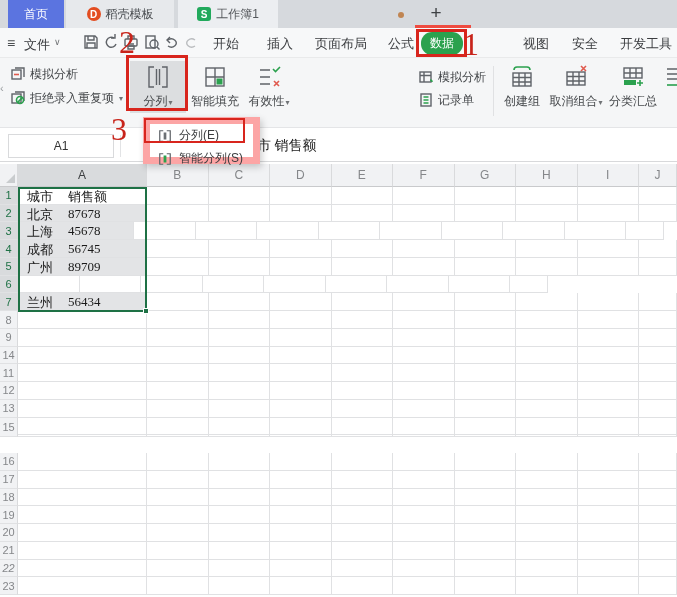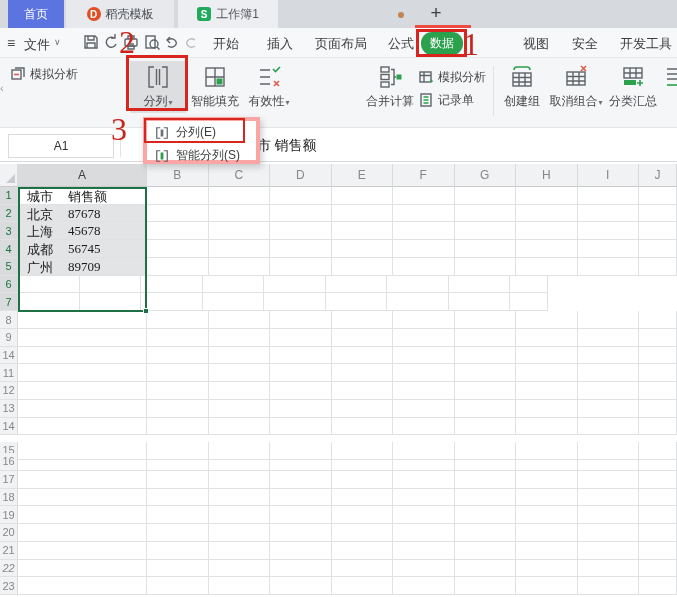--- a/index.html
+++ b/index.html
@@ -59,21 +59,21 @@
   .rowhead.sel { background:#d9dbdd; color:#1e7145; }
   .cell { border-right:1px solid #e0e1e3; border-bottom:1px solid #e0e1e3; position:relative; font-family:"Liberation Serif", serif; font-size:13px; color:#1a1a1a; overflow:visible; }
   .cell.seldata { background:#e3e4e6; }
   .cell.active { background:#ffffff; }
   .cell .city { position:absolute; left:9px; top:1px; }
   .cell .val { position:absolute; left:50px; top:1px; }
   #sel-border { position:absolute; left:18px; top:23px; width:129px; height:125px; border:2px solid #1e7145; pointer-events:none; }
   #fill-handle { position:absolute; left:143px; top:144px; width:6px; height:6px; background:#1e7145; border:1px solid #fff; pointer-events:none; }
 
   
-  #dropdown-menu { position:absolute; left:143px; top:117px; width:117px; height:47px; background:#fff; border:4px solid #fca5a5; box-shadow:2px 3px 7px rgba(0,0,0,0.2); z-index:50; }
+  #dropdown-menu { position:absolute; left:143px; top:117px; width:117px; height:47px; background:#fff; border:7px solid #fca5a5; box-shadow:2px 3px 7px rgba(0,0,0,0.2); z-index:50; }
   .menu-item { height:23px; display:flex; align-items:center; gap:7px; padding-left:8px; font-size:12px; color:#3a3c3e; }
   .menu-item svg { width:14px; height:14px; }
 
   
   .red-box { position:absolute; border:3px solid #d8251d; z-index:60; pointer-events:none; }
   #ann-box-data { left:416px; top:29px; width:51px; height:28px; }
   #ann-box-split { left:126px; top:55px; width:62px; height:56px; }
   #ann-box-menu { left:144px; top:118px; width:101px; height:25px; border-width:2.5px; }
   .red-digit { position:absolute; font-family:"Liberation Serif", serif; font-size:32px; color:#c8241b; z-index:61; line-height:1; pointer-events:none; }
   #ann-digit-1 { left:463px; top:28px; }
@@ -166,20 +166,30 @@
     <span id="ribbon-collapse">‹</span>
 
     <div class="rb-small" style="left:10px; top:7px">
       <svg class="ico16" viewBox="0 0 16 16">
           <rect class="st" x="2" y="4" width="9" height="9"></rect>
           <path class="st" d="M5 2 h9 v9"></path>
           <path class="rd" d="M4 8.5 h5"></path>
         </svg>
       <span>模拟分析</span>
     </div>
+    <div class="rb-small" style="left:10px; top:31px">
+      <svg class="ico16" viewBox="0 0 16 16">
+          <rect class="st" x="2" y="4" width="9" height="9"></rect>
+          <path class="st" d="M5 2 h9 v9"></path>
+          <circle class="gr" cx="10" cy="10" r="3.5"></circle>
+          <path class="gr" d="M7.6 12.4 l4.8-4.8"></path>
+        </svg>
+      <span>拒绝录入重复项</span>
+      <span class="caret">▾</span>
+    </div>
 
     <div id="btn-split-col" class="rb-big" style="left:130px; width:56px">
       <svg class="bigicon" viewBox="0 0 26 26">
         <path class="st" d="M9 3 H4 V23 H9"></path>
           <path class="st" d="M17 3 H22 V23 H17"></path>
         <path class="st" d="M11.5 5 V21 M14.5 5 V21"></path>
       </svg>
       <span class="biglabel"><span>分列</span><span class="caret">▾</span></span>
     </div>
 
@@ -195,30 +205,20 @@
     <div class="rb-big" style="left:243px; width:52px">
       <svg class="bigicon" viewBox="0 0 26 26">
           <path class="st" d="M4 6 h10 M4 13 h10 M4 20 h10"></path>
           <path class="gr" d="M17 5 l2.5 2.5 L24 3"></path>
           <path class="rd" d="M18 17 l5 5 M23 17 l-5 5"></path>
         </svg>
       <span class="biglabel"><span>有效性</span><span class="caret">▾</span></span>
     </div>
 
 
-    <div class="rb-big" style="left:364px; width:52px">
-      <svg class="bigicon" viewBox="0 0 26 26">
-          <rect class="st" x="4" y="3" width="8" height="5"></rect>
-          <rect class="st" x="4" y="10.5" width="8" height="5"></rect>
-          <rect class="st" x="4" y="18" width="8" height="5"></rect>
-          <path class="st" d="M14 5.5 h3 v15 h-3 M17 13 h2"></path>
-          <rect class="grf" x="19.5" y="10.5" width="5" height="5"></rect>
-        </svg>
-      <span class="biglabel">合并计算</span>
-    </div>
 
     <div class="rb-small" style="left:418px; top:10px">
       <svg class="ico16" viewBox="0 0 16 16">
           <rect class="st" x="2" y="3" width="11" height="10"></rect>
           <path class="st" d="M2 6.5 h11 M6 3 v10"></path>
           <path class="gr" d="M12 11 q2 0 2 2"></path>
         </svg>
       <span>模拟分析</span>
     </div>
     <div class="rb-small" style="left:418px; top:33px">
@@ -315,21 +315,21 @@
           <div class="cell" style="width: 61.5px; height: 17.74px;"></div>
           <div class="cell" style="width: 61.5px; height: 17.74px;"></div>
           <div class="cell" style="width: 61.5px; height: 17.74px;"></div>
           <div class="cell" style="width: 61.5px; height: 17.74px;"></div>
           <div class="cell" style="width: 61.5px; height: 17.74px;"></div>
           <div class="cell" style="width: 61.5px; height: 17.74px;"></div>
           <div class="cell" style="width: 38px; height: 17.74px;"></div>
         </div>
         <div class="sheet-row" style="top: 58.48px; height: 17.74px;">
           <div class="rowhead sel" style="height: 17.74px;">3</div>
-          <div class="cell seldata" style="width: 129px; height: 17.74px; font-family: Liberation Serif, serif;">
+          <div class="cell seldata" style="width: 116px; height: 17.74px; font-family: Liberation Serif, serif;">
             <span class="city">上海</span>
             <span class="val">45678</span>
           </div>
           <div class="cell" style="width: 61.5px; height: 17.74px;"></div>
           <div class="cell" style="width: 61.5px; height: 17.74px;"></div>
           <div class="cell" style="width: 61.5px; height: 17.74px;"></div>
           <div class="cell" style="width: 61.5px; height: 17.74px;"></div>
           <div class="cell" style="width: 61.5px; height: 17.74px;"></div>
           <div class="cell" style="width: 61.5px; height: 17.74px;"></div>
           <div class="cell" style="width: 61.5px; height: 17.74px;"></div>
@@ -375,20 +375,24 @@
           <div class="cell" style="width: 61.5px; height: 17.74px;"></div>
           <div class="cell" style="width: 61.5px; height: 17.74px;"></div>
           <div class="cell" style="width: 61.5px; height: 17.74px;"></div>
           <div class="cell" style="width: 61.5px; height: 17.74px;"></div>
           <div class="cell" style="width: 61.5px; height: 17.74px;"></div>
           <div class="cell" style="width: 61.5px; height: 17.74px;"></div>
           <div class="cell" style="width: 38px; height: 17.74px;"></div>
         </div>
         <div class="sheet-row" style="top: 129.44px; height: 17.74px;">
           <div class="rowhead sel" style="height: 17.74px;">7</div>
+          <div class="cell seldata" style="width: 129px; height: 17.74px;">
+            <span class="city">兰州</span>
+            <span class="val">56434</span>
+          </div>
           <div class="cell" style="width: 61.5px; height: 17.74px;"></div>
           <div class="cell" style="width: 61.5px; height: 17.74px;"></div>
           <div class="cell" style="width: 61.5px; height: 17.74px;"></div>
           <div class="cell" style="width: 61.5px; height: 17.74px;"></div>
           <div class="cell" style="width: 61.5px; height: 17.74px;"></div>
           <div class="cell" style="width: 61.5px; height: 17.74px;"></div>
           <div class="cell" style="width: 61.5px; height: 17.74px;"></div>
           <div class="cell" style="width: 61.5px; height: 17.74px;"></div>
           <div class="cell" style="width: 38px; height: 17.74px;"></div>
         </div>
@@ -476,21 +480,21 @@
           <div class="cell" style="width: 61.5px; height: 17.74px;"></div>
           <div class="cell" style="width: 61.5px; height: 17.74px;"></div>
           <div class="cell" style="width: 61.5px; height: 17.74px;"></div>
           <div class="cell" style="width: 61.5px; height: 17.74px;"></div>
           <div class="cell" style="width: 61.5px; height: 17.74px;"></div>
           <div class="cell" style="width: 61.5px; height: 17.74px;"></div>
           <div class="cell" style="width: 61.5px; height: 17.74px;"></div>
           <div class="cell" style="width: 61.5px; height: 17.74px;"></div>
           <div class="cell" style="width: 38px; height: 17.74px;"></div>
         </div>
-        <div class="sheet-row" style="top: 278px; height: 17.74px;">
+        <div class="sheet-row" style="top: 255px; height: 17.74px;">
           <div class="rowhead" style="height: 17.74px;">15</div>
           <div class="cell" style="width: 129px; height: 17.74px;"></div>
           <div class="cell" style="width: 61.5px; height: 17.74px;"></div>
           <div class="cell" style="width: 61.5px; height: 17.74px;"></div>
           <div class="cell" style="width: 61.5px; height: 17.74px;"></div>
           <div class="cell" style="width: 61.5px; height: 17.74px;"></div>
           <div class="cell" style="width: 61.5px; height: 17.74px;"></div>
           <div class="cell" style="width: 61.5px; height: 17.74px;"></div>
           <div class="cell" style="width: 61.5px; height: 17.74px;"></div>
           <div class="cell" style="width: 61.5px; height: 17.74px;"></div>

